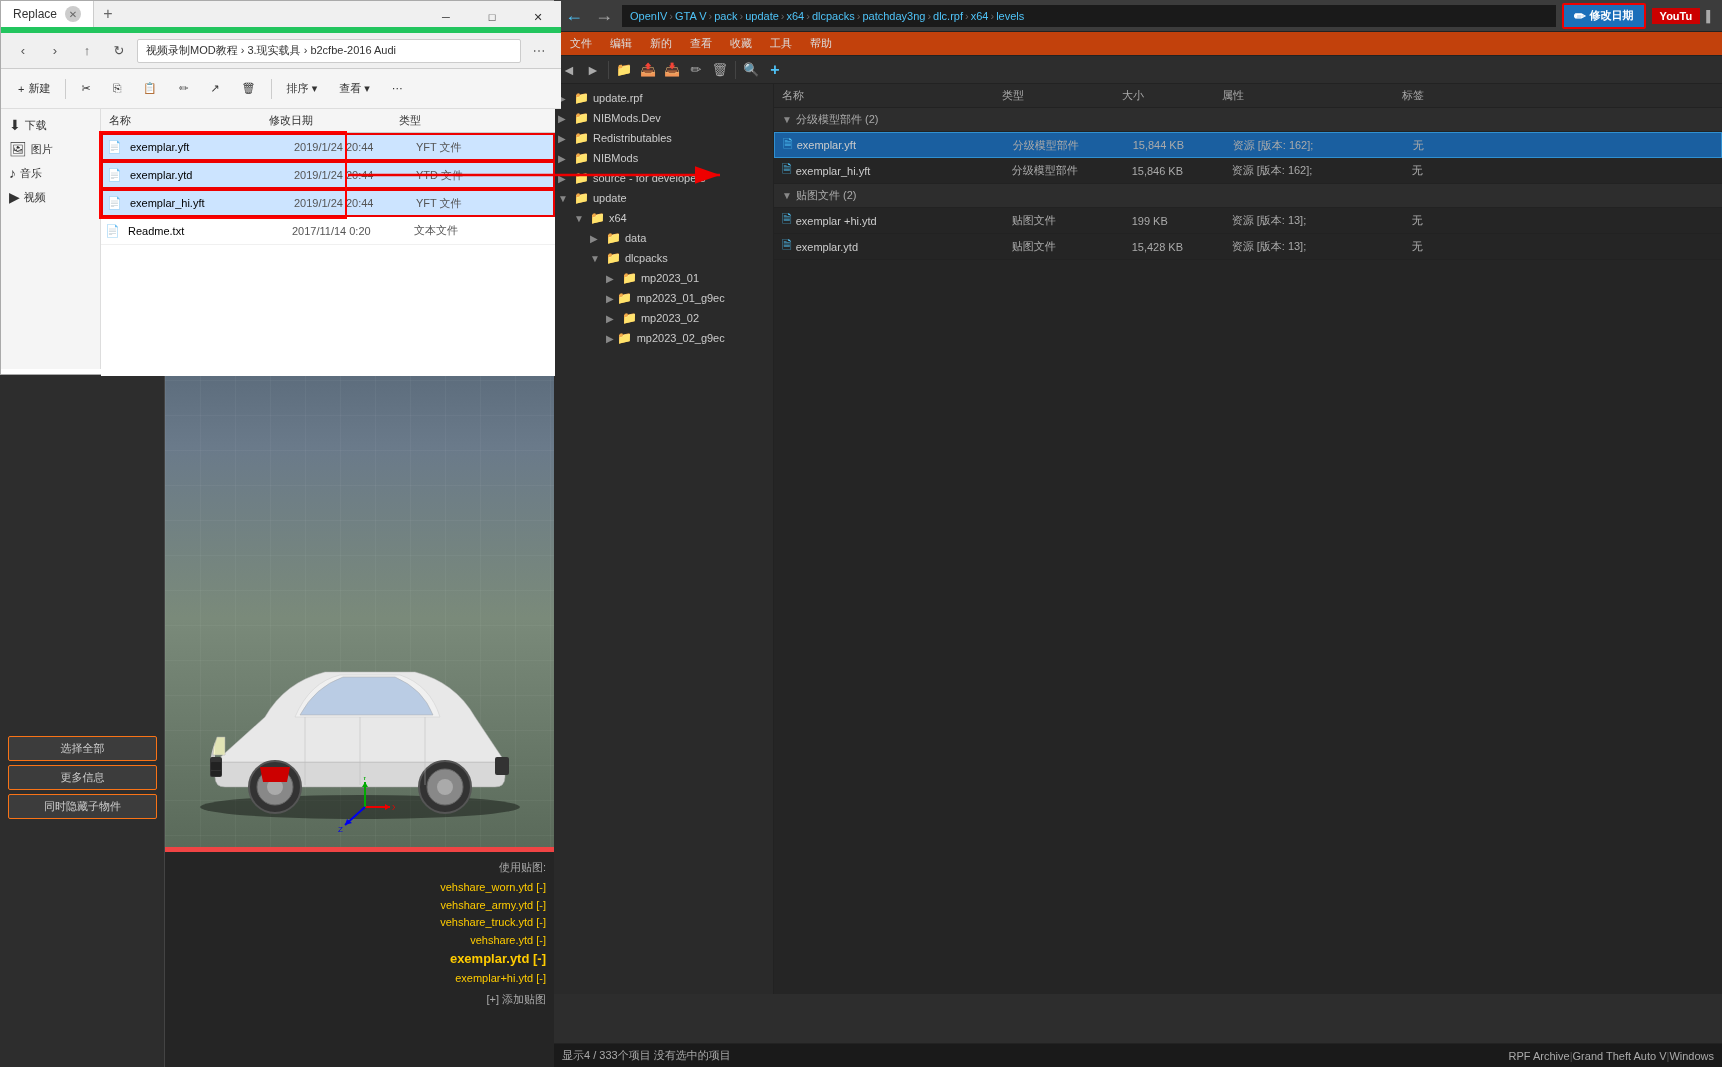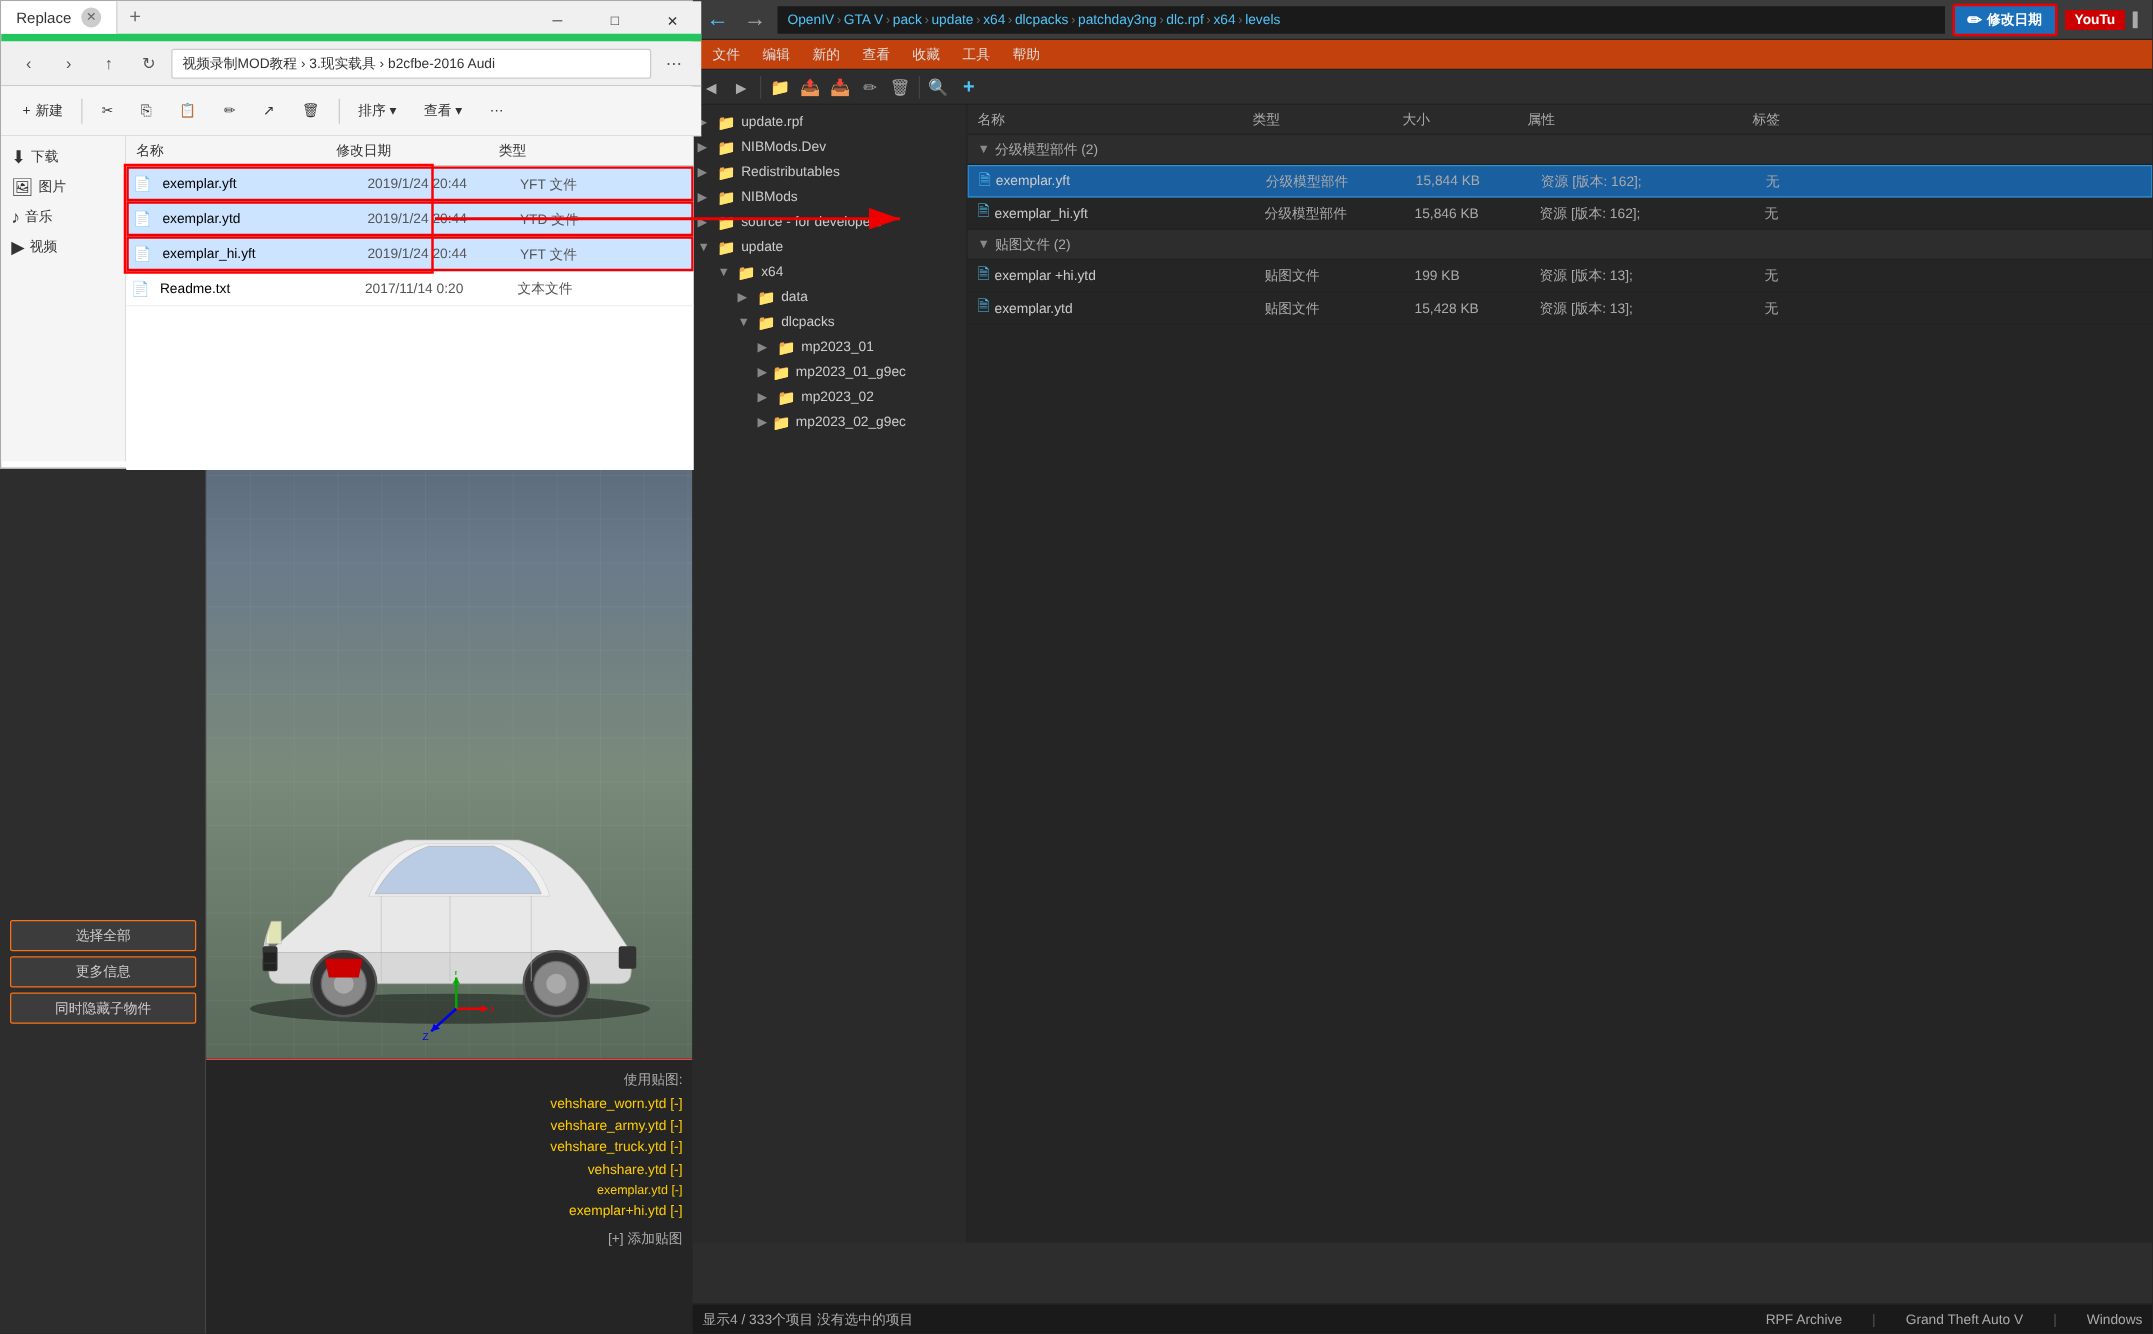--- a/index.html
+++ b/index.html
@@ -330,29 +330,29 @@
         <line x1="30" y1="30" x2="30" y2="5" stroke="#0a0" stroke-width="2"></line>
         <polygon points="30,5 27,10 33,10" fill="#0a0"></polygon>
         <line x1="30" y1="30" x2="10" y2="48" stroke="#00e" stroke-width="2"></line>
         <polygon points="10,48 12,42 17,46" fill="#00e"></polygon>
         <text x="57" y="33" font-size="8" fill="#e00">X</text>
         <text x="27" y="3" font-size="8" fill="#0a0">Y</text>
         <text x="3" y="55" font-size="8" fill="#00e">Z</text>
       </svg>
     </div>
 
-    <div style="position:absolute;bottom:0;left:165px;right:0;height:220px;background:#252525;border-top:1px solid #ef4444;padding:8px;">
+    <div style="position:absolute;bottom:0;left:165px;right:0;height:220px;background:#252525;border-top:5px solid #ef4444;padding:8px;">
       <div style="color:#aaa;font-size:11px;margin-bottom:4px;text-align:right;">使用贴图:</div>
       <div>
 
       <div style="color: rgb(255, 204, 0); font-size: 11px; line-height: 1.6; text-align: right;">vehshare_worn.ytd [-]</div>
           <div style="color: rgb(255, 204, 0); font-size: 11px; line-height: 1.6; text-align: right;">vehshare_army.ytd [-]</div>
           <div style="color: rgb(255, 204, 0); font-size: 11px; line-height: 1.6; text-align: right;">vehshare_truck.ytd [-]</div>
           <div style="color: rgb(255, 204, 0); font-size: 11px; line-height: 1.6; text-align: right;">vehshare.ytd [-]</div>
-          <div style="color: rgb(255, 204, 0); font-size: 10px; line-height: 1.6; text-align: right;">exemplar.ytd [-]</div>
+          <div style="color: rgb(255, 204, 0); font-size: 13px; line-height: 1.6; text-align: right; font-weight: bold;">exemplar.ytd [-]</div>
           <div style="color: rgb(255, 204, 0); font-size: 11px; line-height: 1.6; text-align: right;">exemplar+hi.ytd [-]</div>
         </div>
       <div style="color:#aaa;font-size:11px;text-align:right;margin-top:4px;">[+] 添加贴图</div>
     </div>
   </div>
 </div>
 
 <div style="position:absolute;top:0;left:554px;width:1168px;height:1067px;background:#2d2d2d;">
 
   <div style="height:32px;background:#3c3c3c;display:flex;align-items:center;padding:0 8px;gap:6px;border-bottom:1px solid #222;">
@@ -532,21 +532,21 @@
       <span style="width:100px;font-size:11px;color:#aaa;">15,428 KB</span>
       <span style="width:180px;font-size:11px;color:#aaa;">资源 [版本: 13];</span>
       <span style="width:80px;font-size:11px;color:#aaa;">无</span>
     </div>
         </div>
     </div>
   </div>
 
   <div style="position:absolute;bottom:0;left:0;width:1168px;height:24px;background:#1a1a1a;display:flex;align-items:center;padding:0 8px;font-size:11px;color:#aaa;border-top:1px solid #222;">
     <span>显示4 / 333个项目  没有选中的项目</span>
-    <div style="margin-left:auto;display:flex;gap:24px;">
+    <div style="margin-left:auto;display:flex;gap:0;">
       <span>RPF Archive</span>
       <span style="color:#555;">|</span>
       <span>Grand Theft Auto V</span>
       <span style="color:#555;">|</span>
       <span>Windows</span>
     </div>
   </div>
 </div>
 
 <svg style="position:absolute;top:0;left:0;width:1722px;height:1067px;pointer-events:none;z-index:300;" xmlns="http://www.w3.org/2000/svg">

